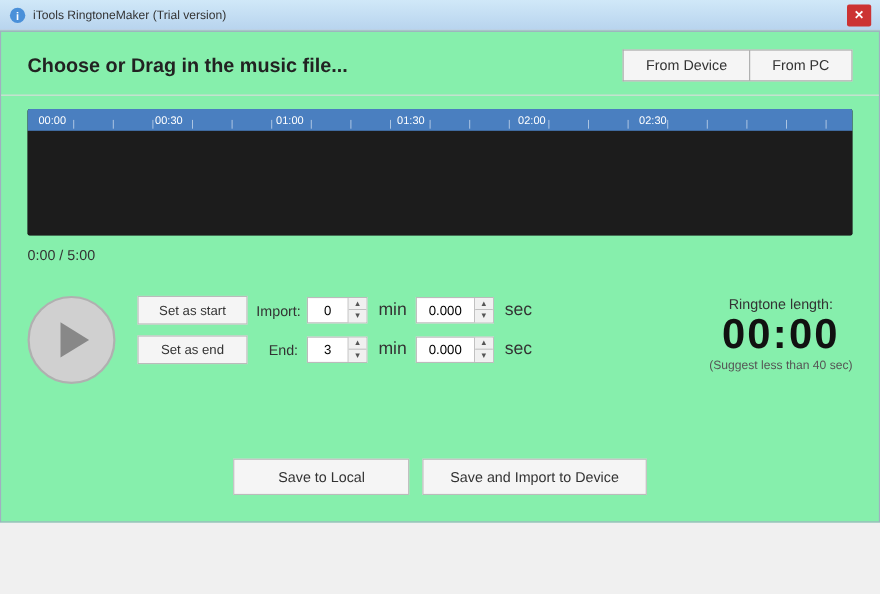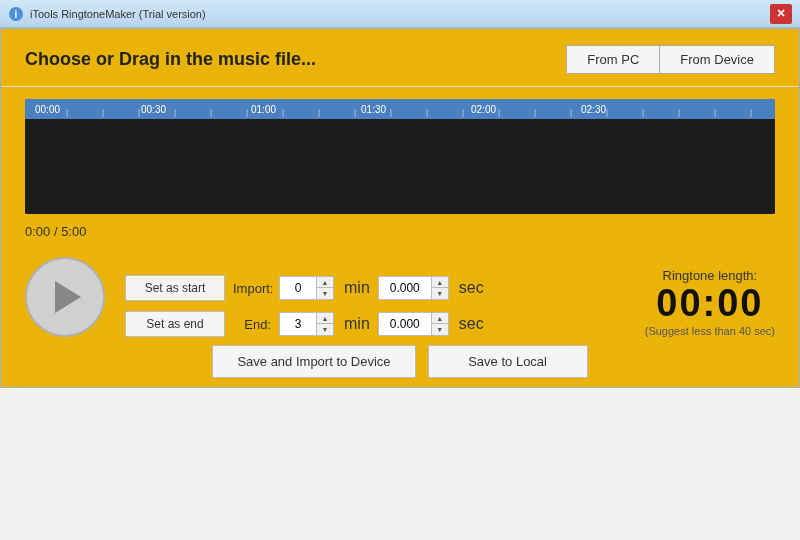--- a/index.html
+++ b/index.html
@@ -46,23 +46,23 @@
       display: flex;
       align-items: center;
       justify-content: center;
       color: white;
       font-size: 11px;
       font-weight: bold;
     }
 
     
     .window {
-      background: #eab308;
+      background: #86efac;
       border: 1px solid #a0b0c0;
-      height: 360px;
+      height: 447px;
       display: flex;
       flex-direction: column;
     }
 
     
     .header {
       display: flex;
       align-items: center;
       justify-content: space-between;
       padding: 16px 24px 12px 24px;
@@ -127,23 +127,23 @@
     
     .time-display {
       font-size: 13px;
       color: #333;
       padding: 2px 0;
     }
 
     
     .controls-area {
       display: flex;
-      align-items: flex-end;
+      align-items: flex-start;
       gap: 20px;
-      margin-top: 8px;
+      margin-top: 20px;
     }
     .play-btn {
       width: 80px;
       height: 80px;
       border-radius: 50%;
       background: #d0d0d0;
       border: 2px solid #b0b0b0;
       display: flex;
       align-items: center;
       justify-content: center;
@@ -278,22 +278,22 @@
     <span class="title-bar-text">iTools RingtoneMaker (Trial version)</span>
   </div>
   <button class="title-bar-close">✕</button>
 </div>
 
 <div class="window">
 
   <div class="header">
     <span class="header-title">Choose or Drag in the music file...</span>
     <div class="header-buttons">
+      <button class="header-btn">From Device</button>
       <button class="header-btn">From PC</button>
-      <button class="header-btn">From Device</button>
     </div>
   </div>
 
   <div class="content">
 
     <div class="waveform-container">
       <div class="timeline">
         <svg width="100%" height="20">
 
           <text x="4" y="14" fill="white" font-size="10">00:00</text>
@@ -384,18 +384,18 @@
 
       <div class="ringtone-info">
         <div class="ringtone-label">Ringtone length:</div>
         <div class="ringtone-time">00:00</div>
         <div class="ringtone-suggest">(Suggest less than 40 sec)</div>
       </div>
 
     </div>
 
     <div class="bottom-buttons">
+      <button class="bottom-btn">Save to Local</button>
       <button class="bottom-btn">Save and Import to Device</button>
-      <button class="bottom-btn">Save to Local</button>
     </div>
 
   </div>
 </div>
 
 </body></html>

